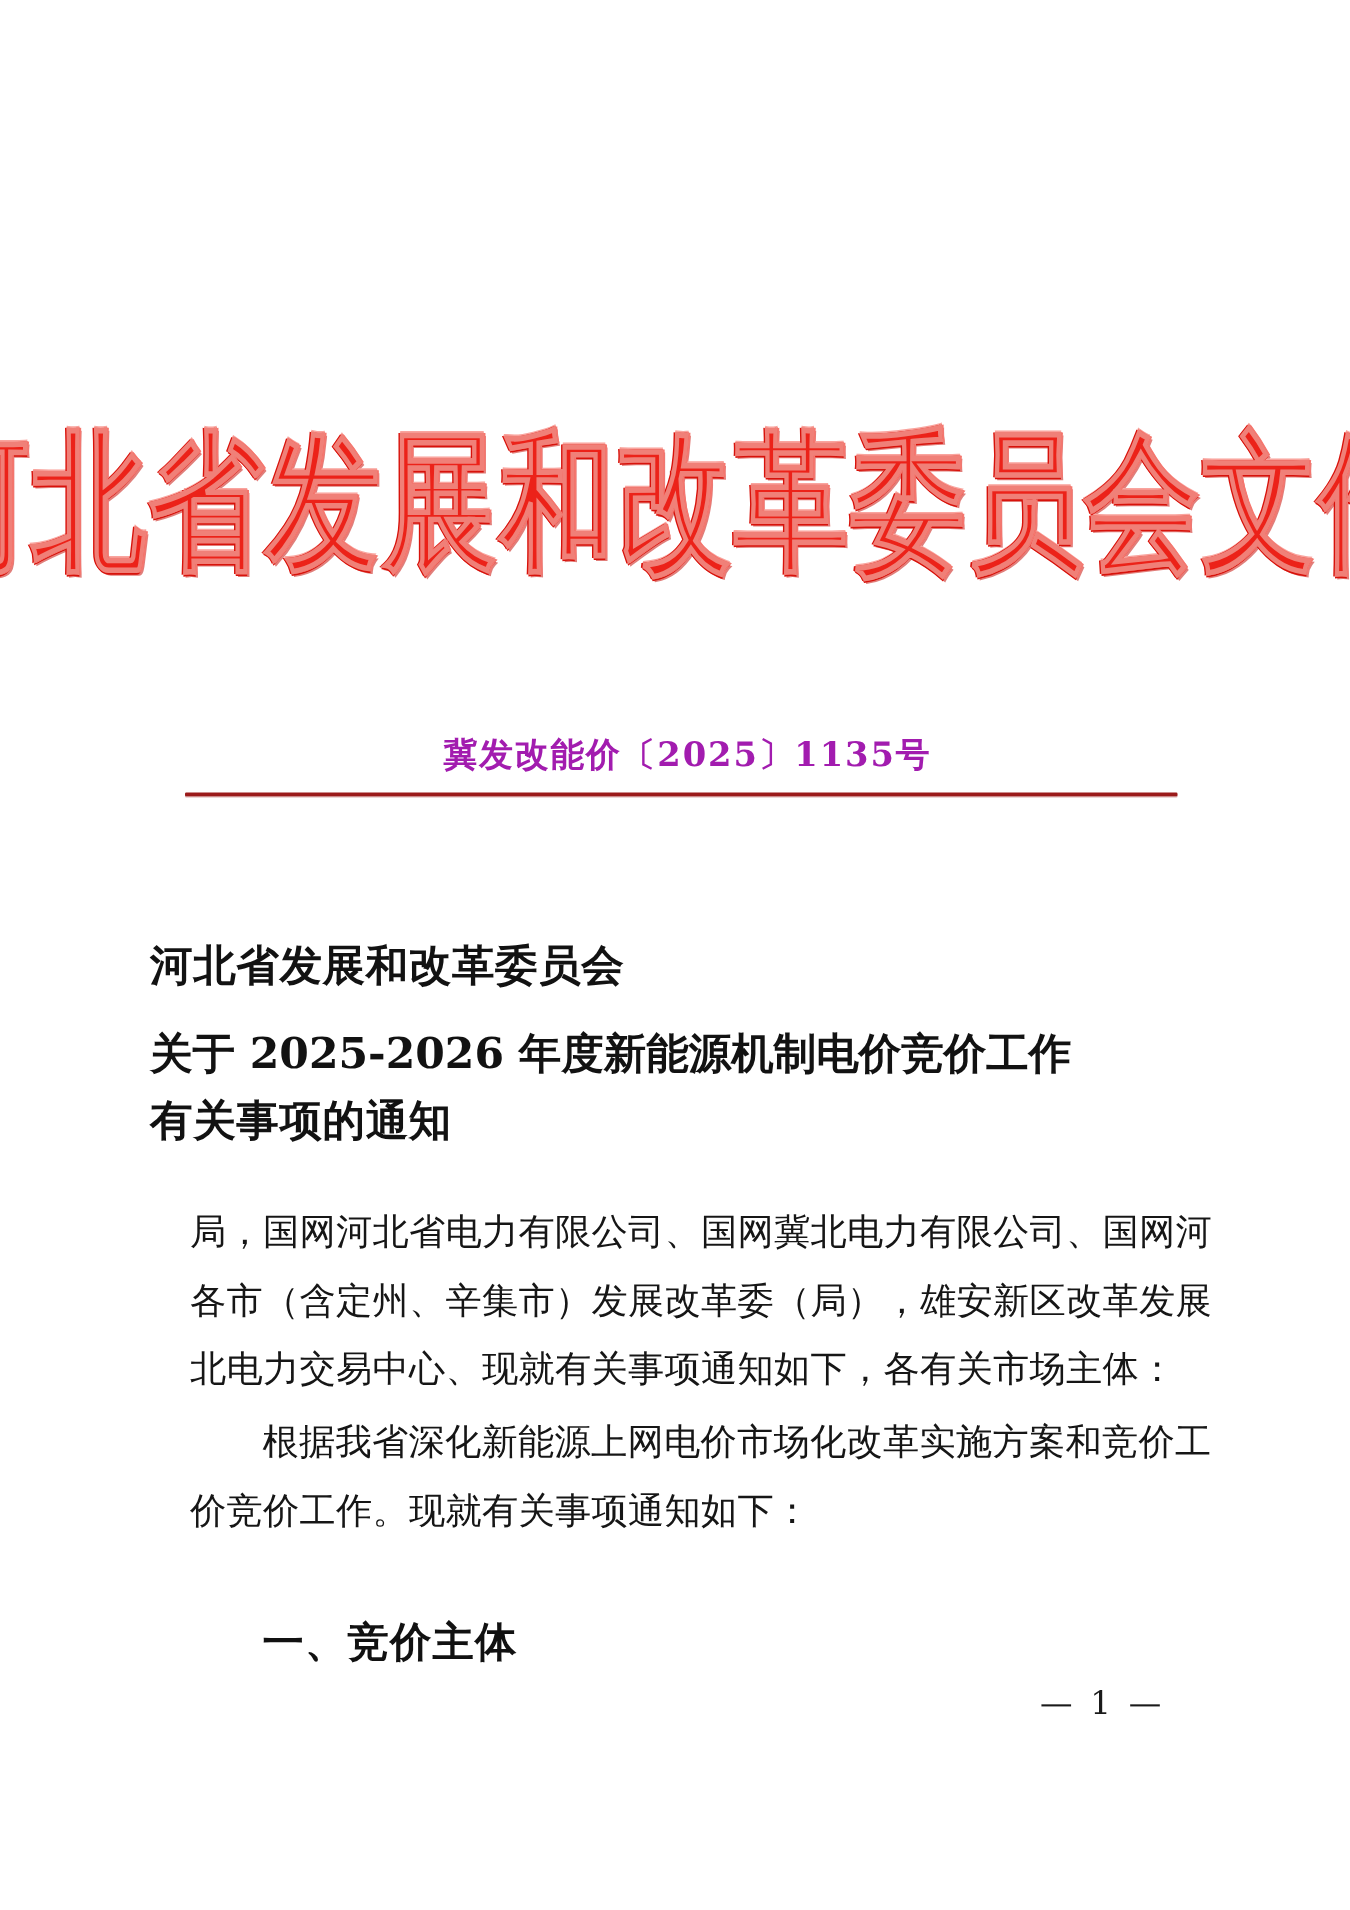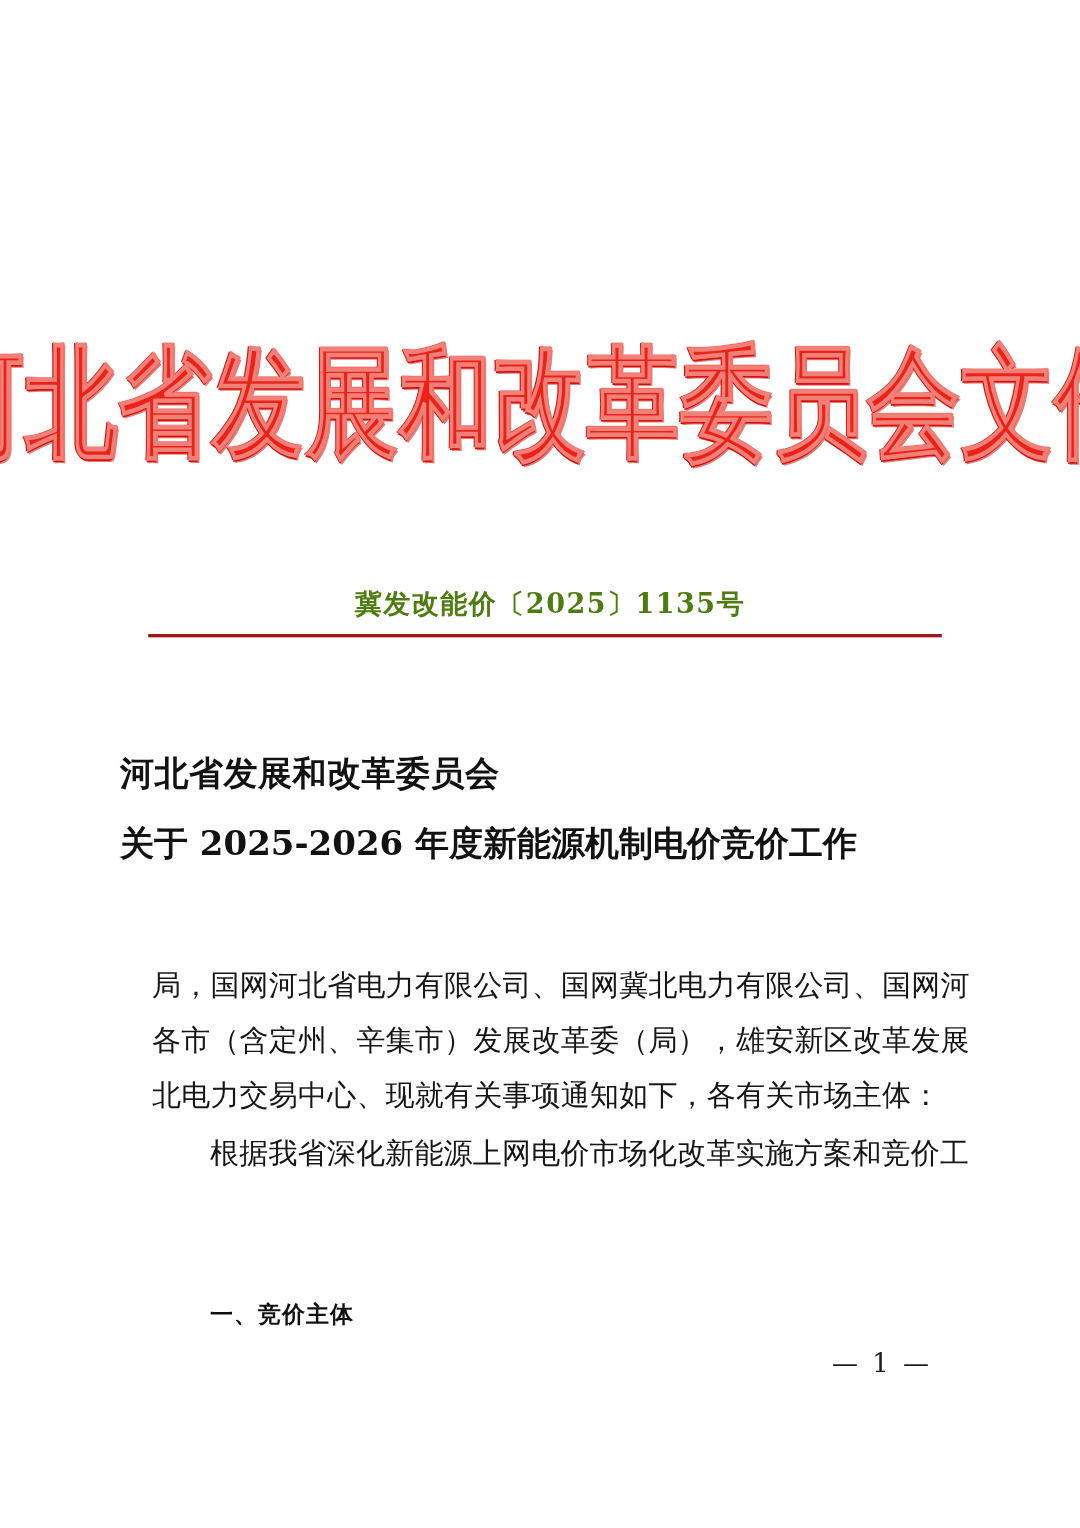--- a/index.html
+++ b/index.html
@@ -55,21 +55,21 @@
   
   .doc-number {
     position: absolute;
     left: 0;
     right: 0;
     top: 586px;
     text-align: center;
     font-family: "DejaVu Serif", "Liberation Serif", serif;
     font-size: 27px;
     font-weight: 600;
-    color: #4d7c0f;
+    color: #a21caf;
     letter-spacing: 1.5px;
     padding-left: 20px;
   }
 
   
   .red-rule {
     position: absolute;
     left: 148px;
     width: 794px;
     top: 634px;
@@ -133,21 +133,21 @@
   }
 
   
   .section-heading {
     position: absolute;
     left: 152px;
     top: 1292px;
     padding-left: 58px;
     font-family: Liberation Sans, sans-serif;
     font-weight: 700;
-    font-size: 23px;
+    font-size: 33px;
     line-height: 44px;
     color: #111111;
     letter-spacing: 1px;
     white-space: nowrap;
   }
 
   
   .page-number {
     position: absolute;
     right: 148px;
@@ -168,29 +168,31 @@
     <div class="masthead-text">河北省发展和改革委员会文件</div>
   </div>
 
   <div class="doc-number">冀发改能价〔2025〕1135号</div>
 
   <div class="red-rule"></div>
 
   <div class="title-block">
     <div class="title-line">河北省发展和改革委员会</div>
     <div class="title-line wide">关于 2025-2026 年度新能源机制电价竞价工作</div>
+    <div class="title-line">有关事项的通知</div>
   </div>
 
   <div class="recipients">
     <div class="body-line justified">局，国网河北省电力有限公司、国网冀北电力有限公司、国网河</div>
     <div class="body-line justified">各市（含定州、辛集市）发展改革委（局），雄安新区改革发展</div>
     <div class="body-line justified">北电力交易中心、现就有关事项通知如下，各有关市场主体：</div>
   </div>
 
   <div class="body-paragraph">
     <div class="body-line indent2">根据我省深化新能源上网电价市场化改革实施方案和竞价工</div>
+    <div class="body-line">价竞价工作。现就有关事项通知如下：</div>
   </div>
 
   <div class="section-heading">一、竞价主体</div>
 
   <div class="page-number">— 1 —</div>
 
 </div>
 
 </body></html>

